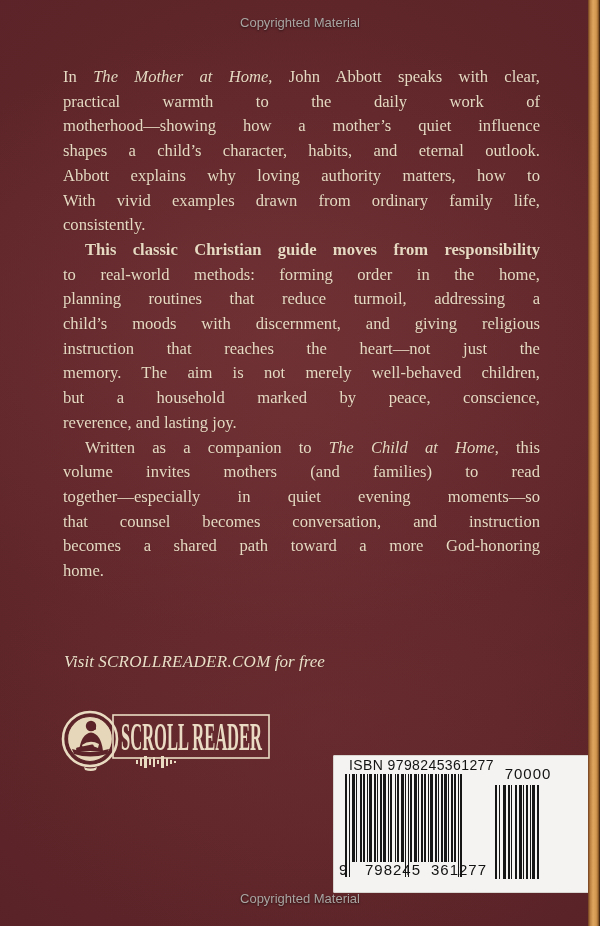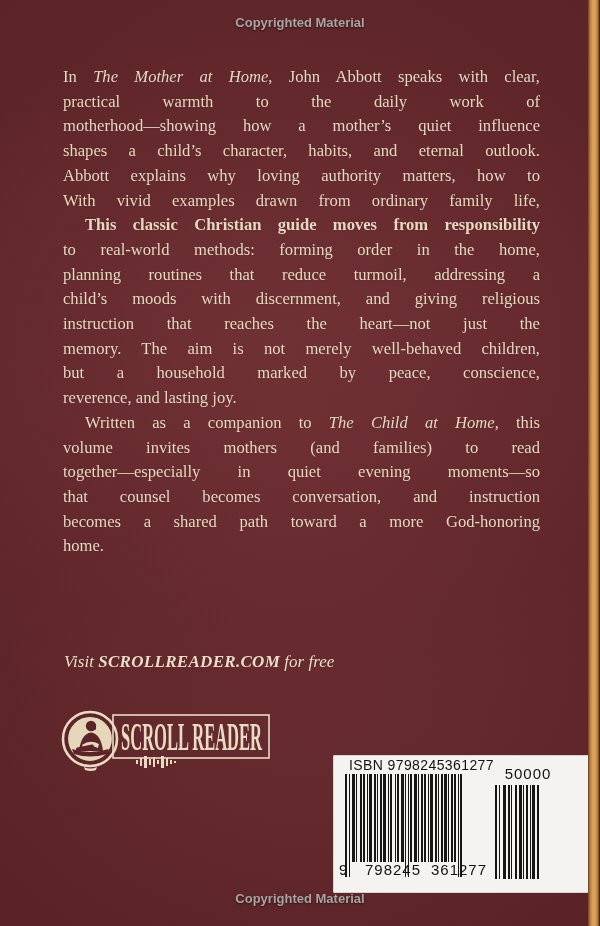--- a/index.html
+++ b/index.html
@@ -15,42 +15,42 @@
       radial-gradient(ellipse 90% 40% at 55% 78%, rgba(120,55,58,.25), rgba(0,0,0,0) 65%),
       radial-gradient(ellipse 140% 110% at 50% 45%, #682b2f 0%, #5c2428 55%, #4b1d21 85%, #3f171c 100%);
   }
   .page-edge{
     position:absolute;right:0;top:0;width:12px;height:926px;
     background:linear-gradient(90deg,#6e3d20 0%,#b97f3f 18%,#dda55f 42%,#d29850 68%,#a06a33 85%,#4a2b11 95%,#38200c 100%);
   }
   .copyright{
     position:absolute;left:300px;transform:translateX(-50%);
     font-family:"Liberation Sans","DejaVu Sans",sans-serif;
-    font-weight:bold;font-size:13px;color:#a9a5a2;
+    font-weight:normal;font-size:13px;color:#a9a5a2;
     text-shadow:0 1px 2px rgba(0,0,0,.55);white-space:nowrap;
   }
   .copyright.top{top:15px;}
   .copyright.bottom{top:891px;}
   .blurb{
     position:absolute;left:63px;top:41px;width:477px;
     font-size:16.6px;line-height:24.7px;color:#e8d9c2;
     text-shadow:0 0 1px rgba(0,0,0,.35);
     margin-top:24px;
   }
   .blurb .line{text-align:justify;text-align-last:justify;}
   .blurb .line.last{text-align-last:left;}
   .blurb .line.indent{padding-left:22px;}
   .blurb .i{font-style:italic;}
   .blurb .b{font-weight:bold;}
   .tagline{
     position:absolute;left:64px;top:649px;width:420px;
     font-size:17px;line-height:25px;color:#ecdfc8;font-style:italic;
     text-shadow:0 0 1px rgba(0,0,0,.35);
   }
-  .tagline .bi{font-weight:bold;letter-spacing:.3px;text-align:center;}
+  .tagline .bi{font-weight:normal;letter-spacing:.3px;text-align:center;}
   .logo{position:absolute;left:60px;top:705px;width:220px;height:74px;}
   .barcode-panel{
     position:absolute;left:333px;top:755px;width:286px;height:138px;
     background:#f4f3f1;border-radius:2px;box-shadow:0 0 0 1px #d8d5d0 inset;
   }
   .isbn-label{
     position:absolute;left:16px;top:2px;
     font-family:"Liberation Sans","DejaVu Sans",sans-serif;
     font-size:14px;color:#131313;letter-spacing:.4px;
   }
@@ -78,20 +78,21 @@
 
   <div class="copyright top">Copyrighted Material</div>
 
   <div class="blurb" id="blurb">
       <div class="line"><span class="r">In </span><span class="i">The Mother at Home</span><span class="r">, John Abbott speaks with clear,</span></div>
       <div class="line"><span class="r">practical warmth to the daily work of</span></div>
       <div class="line"><span class="r">motherhood—showing how a mother’s quiet influence</span></div>
       <div class="line"><span class="r">shapes a child’s character, habits, and eternal outlook.</span></div>
       <div class="line"><span class="r">Abbott explains why loving authority matters, how to</span></div>
       <div class="line"><span class="r">With vivid examples drawn from ordinary family life,</span></div>
+      <div class="line last"><span class="r">consistently.</span></div>
       <div class="line indent"><span class="b">This classic Christian guide moves from responsibility</span></div>
       <div class="line"><span class="r">to real-world methods: forming order in the home,</span></div>
       <div class="line"><span class="r">planning routines that reduce turmoil, addressing a</span></div>
       <div class="line"><span class="r">child’s moods with discernment, and giving religious</span></div>
       <div class="line"><span class="r">instruction that reaches the heart—not just the</span></div>
       <div class="line"><span class="r">memory. The aim is not merely well-behaved children,</span></div>
       <div class="line"><span class="r">but a household marked by peace, conscience,</span></div>
       <div class="line last"><span class="r">reverence, and lasting joy.</span></div>
       <div class="line indent"><span class="r">Written as a companion to </span><span class="i">The Child at Home</span><span class="r">, this</span></div>
       <div class="line"><span class="r">volume invites mothers (and families) to read</span></div>
@@ -175,21 +176,21 @@
         <rect x="106" y="0" width="2" height="88" fill="#161616"></rect>
         <rect x="109" y="0" width="2" height="88" fill="#161616"></rect>
         <rect x="113" y="0" width="1" height="103" fill="#161616"></rect>
         <rect x="115" y="0" width="2" height="103" fill="#161616"></rect>
       </svg>
     <div class="bc-digits">
       <span class="bc-d0">9</span>
       <span class="bc-d1">798245</span>
       <span class="bc-d2">361277</span>
     </div>
-    <div class="price-code">50000</div>
+    <div class="price-code">70000</div>
     <svg class="bc-addon" id="bc-addon" viewBox="0 0 66 100">
         <rect x="0" y="0" width="2" height="94" fill="#161616"></rect>
         <rect x="4" y="0" width="1" height="94" fill="#161616"></rect>
         <rect x="8" y="0" width="3" height="94" fill="#161616"></rect>
         <rect x="13" y="0" width="2" height="94" fill="#161616"></rect>
         <rect x="16" y="0" width="1" height="94" fill="#161616"></rect>
         <rect x="20" y="0" width="2" height="94" fill="#161616"></rect>
         <rect x="24" y="0" width="3" height="94" fill="#161616"></rect>
         <rect x="28" y="0" width="1" height="94" fill="#161616"></rect>
         <rect x="31" y="0" width="2" height="94" fill="#161616"></rect>

